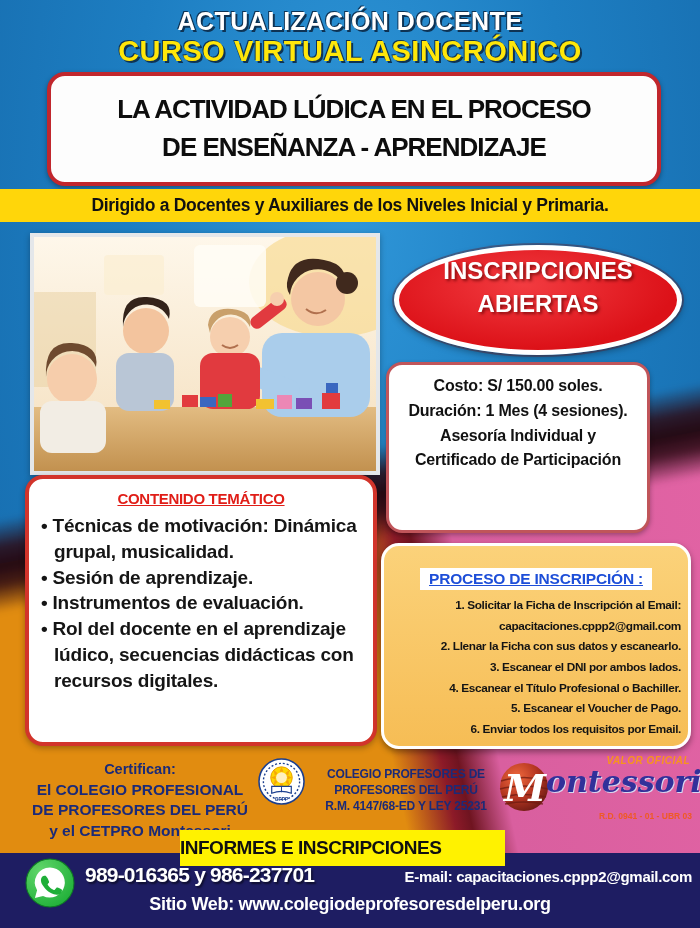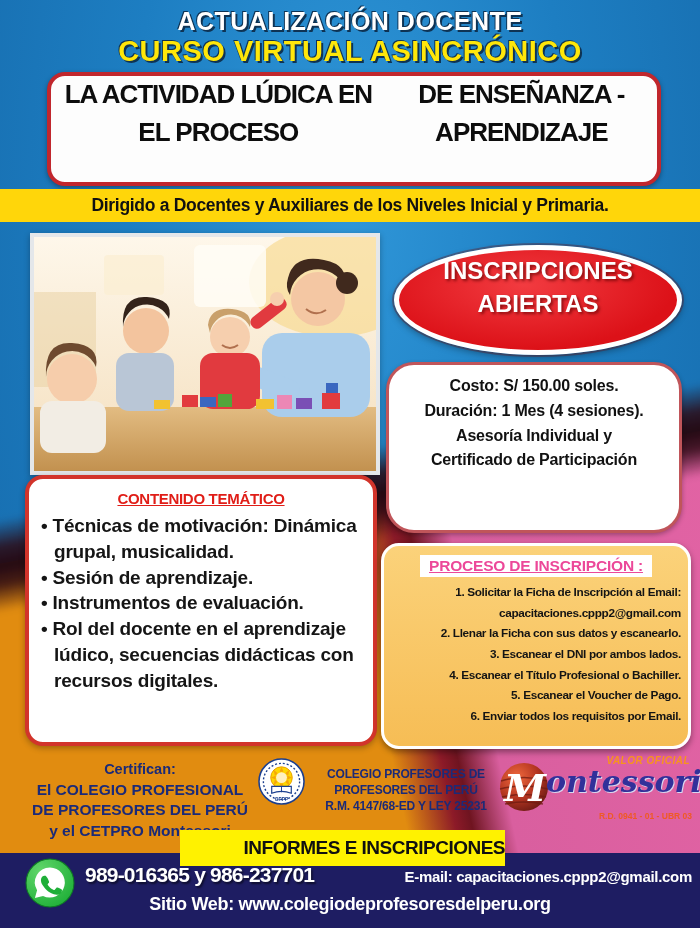--- a/index.html
+++ b/index.html
@@ -12,75 +12,75 @@
   .bg-darkband{position:absolute;left:-60px;top:452px;width:820px;height:92px;z-index:2;
     transform:rotate(-11deg);filter:blur(3px);
     background:linear-gradient(180deg,rgba(40,10,18,0) 0%,rgba(45,10,20,.85) 30%,#240a14 50%,rgba(45,10,20,.85) 70%,rgba(40,10,18,0) 100%);}
   .footer-band{position:absolute;left:0;top:853px;width:700px;height:75px;background:#1e1d62;z-index:3;}
   
   .hdr{position:absolute;left:0;width:700px;text-align:center;font-weight:700;z-index:5;letter-spacing:.5px;}
   .hdr1{top:7px;font-size:25px;color:#ffffff;text-shadow:2px 2px 0 #0e3354,-1px -1px 0 #0e3354;}
   .hdr2{top:35px;font-size:29px;color:#ffe70a;text-shadow:2px 2px 0 #0e3354,-1px -1px 0 #0e3354;}
   .title-box{position:absolute;left:47px;top:72px;width:606px;height:106px;background:#fdfdfd;
     border:4px solid #c1272d;border-radius:18px;z-index:5;box-shadow:0 2px 5px rgba(0,0,0,.35);
-    display:flex;flex-direction:row;justify-content:center;text-align:center;}
+    display:flex;flex-direction:column;justify-content:center;text-align:center;}
   .title-box div{font-size:26px;font-weight:800;color:#0d0d0d;letter-spacing:-1px;line-height:1.45;}
   .aud-banner{position:absolute;left:0;top:189px;width:700px;height:33px;background:#ffd60a;z-index:5;
     text-align:center;line-height:33px;font-size:17.5px;font-weight:700;color:#111;letter-spacing:-.3px;}
   
   .photo{position:absolute;left:30px;top:233px;width:342px;height:234px;border:4px solid #e4e7ea;
     z-index:5;background:#f8ecd9;box-shadow:0 2px 6px rgba(0,0,0,.3);}
   
   .oval{position:absolute;left:394px;top:245px;width:278px;height:100px;z-index:5;
     background:radial-gradient(ellipse at 45% 35%, #f23b40 0%, #dc1118 70%);
     border:5px solid #ffffff;border-radius:50%;text-align:center;
     box-shadow:0 0 0 2px rgba(110,15,15,.35),0 3px 7px rgba(0,0,0,.35);}
   .oval div{font-size:24px;font-weight:800;color:#fff;line-height:1.38;text-shadow:2px 2px 3px rgba(90,0,0,.65);}
   .oval div:first-child{margin-top:4px;}
   
-  .details{position:absolute;left:386px;top:362px;width:296px;height:171px;background:#ffffff;
-    border:3px solid #c0555a;border-radius:28px;z-index:5;text-align:center;padding-top:9px;
+  .details{position:absolute;left:386px;top:362px;width:264px;height:171px;background:#ffffff;
+    border:3px solid #c0555a;border-radius:16px;z-index:5;text-align:center;padding-top:9px;
     box-sizing:border-box;box-shadow:0 2px 5px rgba(0,0,0,.3);}
   .details div{font-size:16px;font-weight:700;color:#111;line-height:1.55;letter-spacing:-.2px;}
   
   .content{position:absolute;left:25px;top:475px;width:352px;height:271px;background:#ffffff;
     border:4px solid #d2342b;border-radius:18px;z-index:5;box-sizing:border-box;
     box-shadow:0 2px 6px rgba(0,0,0,.3);}
   .content h2{margin:11px 0 6px;text-align:center;font-size:15px;font-weight:800;color:#e01d17;
     text-decoration:underline;letter-spacing:-.3px;}
   .content ul{list-style:none;margin:0;padding:0 6px 0 12px;}
   .content li{font-size:19px;font-weight:700;color:#151515;line-height:1.36;letter-spacing:-.2px;
     padding-left:13px;text-indent:-13px;}
   .content li:before{content:"• ";}
   
   .process{position:absolute;left:381px;top:543px;width:310px;height:206px;z-index:5;box-sizing:border-box;
     background:linear-gradient(180deg,#fbd27a,#f6bd55);border:3px solid #ffffff;border-radius:18px;
     box-shadow:0 3px 6px rgba(0,0,0,.4);}
-  .process .pt{display:block;width:fit-content;margin:9px auto 5px;background:#ffffff;padding:2px 9px;
-    font-size:15.5px;font-weight:800;color:#ec4899;text-decoration:underline;letter-spacing:-.2px;}
+  .process .pt{display:block;width:fit-content;margin:22px auto 5px;background:#ffffff;padding:2px 9px;
+    font-size:15.5px;font-weight:800;color:#1d4ed8;text-decoration:underline;letter-spacing:-.2px;}
   .process ol{list-style:none;margin:0;padding:0 7px;text-align:right;}
   .process li{font-size:11.8px;font-weight:700;color:#141414;line-height:1.75;letter-spacing:-.35px;
     padding-left:15px;text-indent:-15px;}
   
   .certif{position:absolute;left:25px;top:760px;width:230px;z-index:5;text-align:center;color:#1b2a78;}
   .certif .c1{font-size:14.5px;font-weight:800;line-height:1.35;}
   .certif div{font-size:15.5px;font-weight:800;line-height:1.33;}
   .cppp-logo{position:absolute;left:258px;top:758px;z-index:5;}
   .cppp-text{position:absolute;left:306px;top:766px;width:200px;z-index:5;text-align:center;
     color:#1b2a78;font-size:12px;font-weight:800;line-height:1.35;letter-spacing:-.2px;}
   .montessori{position:absolute;left:496px;top:750px;width:198px;height:74px;z-index:5;}
   .mont-valor{position:absolute;right:4px;top:5px;color:#f7941d;font-size:10px;font-weight:800;
     font-style:italic;letter-spacing:.5px;}
   .mont-sphere{position:absolute;left:2px;top:11px;}
   .mont-name{position:absolute;left:50px;top:14px;font-family:"DejaVu Serif",serif;font-style:italic;
     font-weight:700;font-size:30px;color:#32309a;text-shadow:1px 1px 0 #d8d8f0;}
   .mont-rd{position:absolute;right:2px;bottom:3px;color:#ef5a24;font-size:8.5px;font-weight:800;}
   
   .informes{position:absolute;left:180px;top:830px;width:325px;height:36px;background:#fff200;z-index:6;
-    text-align:right;line-height:36px;font-size:19px;font-weight:800;color:#101010;letter-spacing:-.5px;}
+    text-align:left;line-height:36px;font-size:19px;font-weight:800;color:#101010;letter-spacing:-.5px;}
   .wa{position:absolute;left:25px;top:858px;z-index:6;cursor:pointer;}
   .phones{position:absolute;left:85px;top:863px;z-index:6;color:#fff;font-size:21px;font-weight:800;
     letter-spacing:-.8px;text-shadow:1.5px 1.5px 2px rgba(0,0,0,.55);}
   .email{position:absolute;right:8px;top:868px;z-index:6;color:#fff;font-size:15px;font-weight:700;
     letter-spacing:-.3px;}
   .web{position:absolute;left:0;top:894px;width:700px;z-index:6;text-align:center;color:#fff;
     font-size:18px;font-weight:700;letter-spacing:-.3px;}
 </style>
 </head>
 <body>

